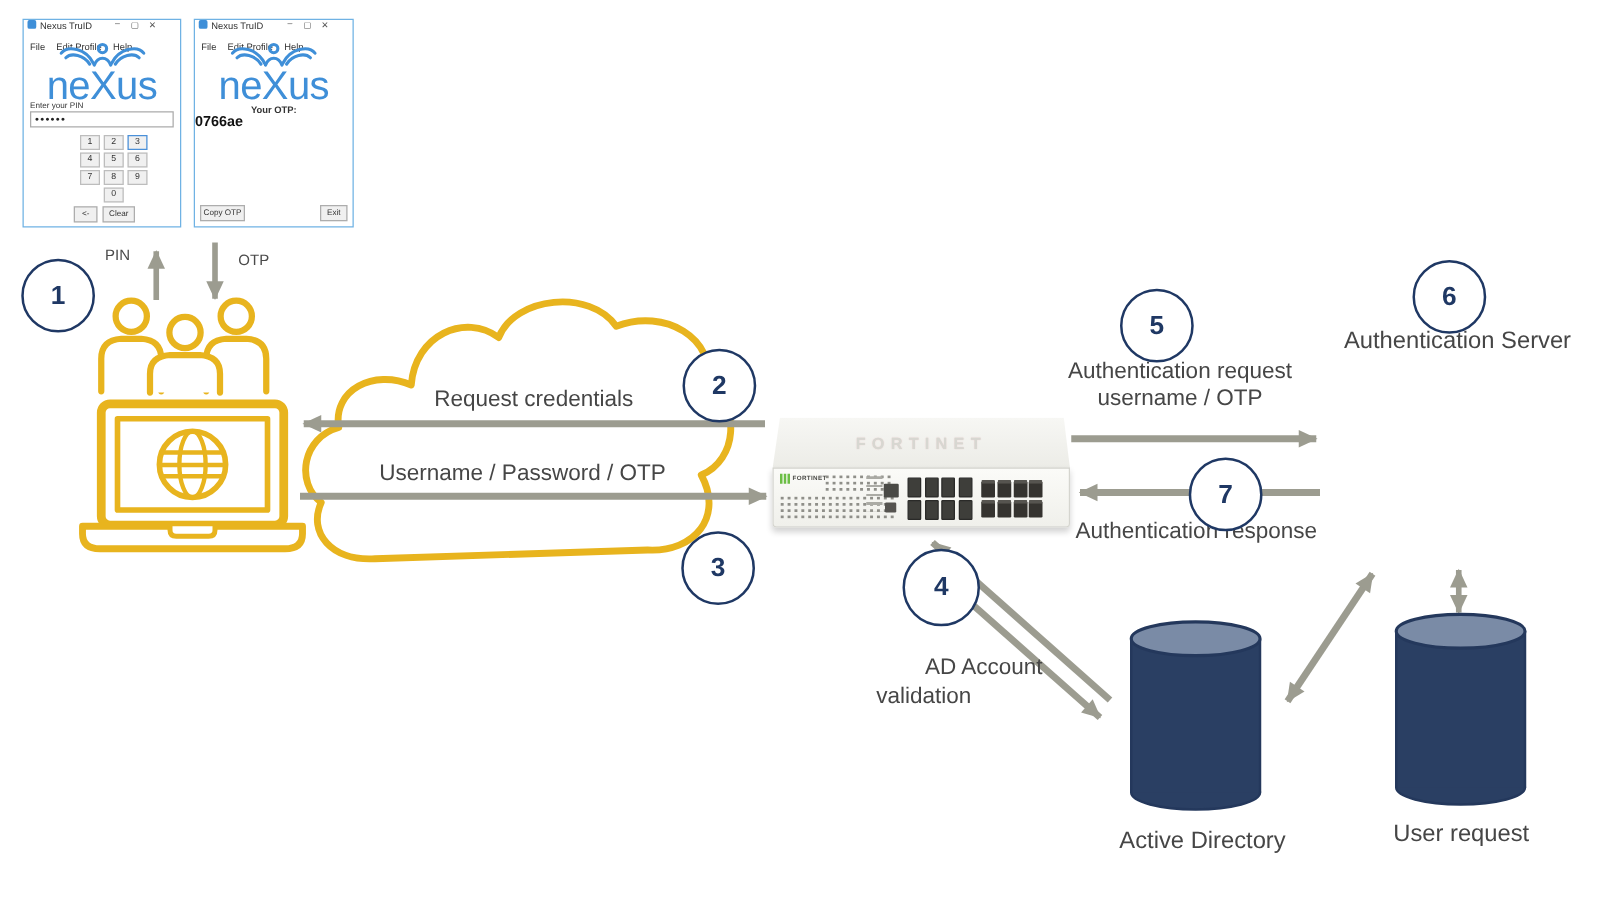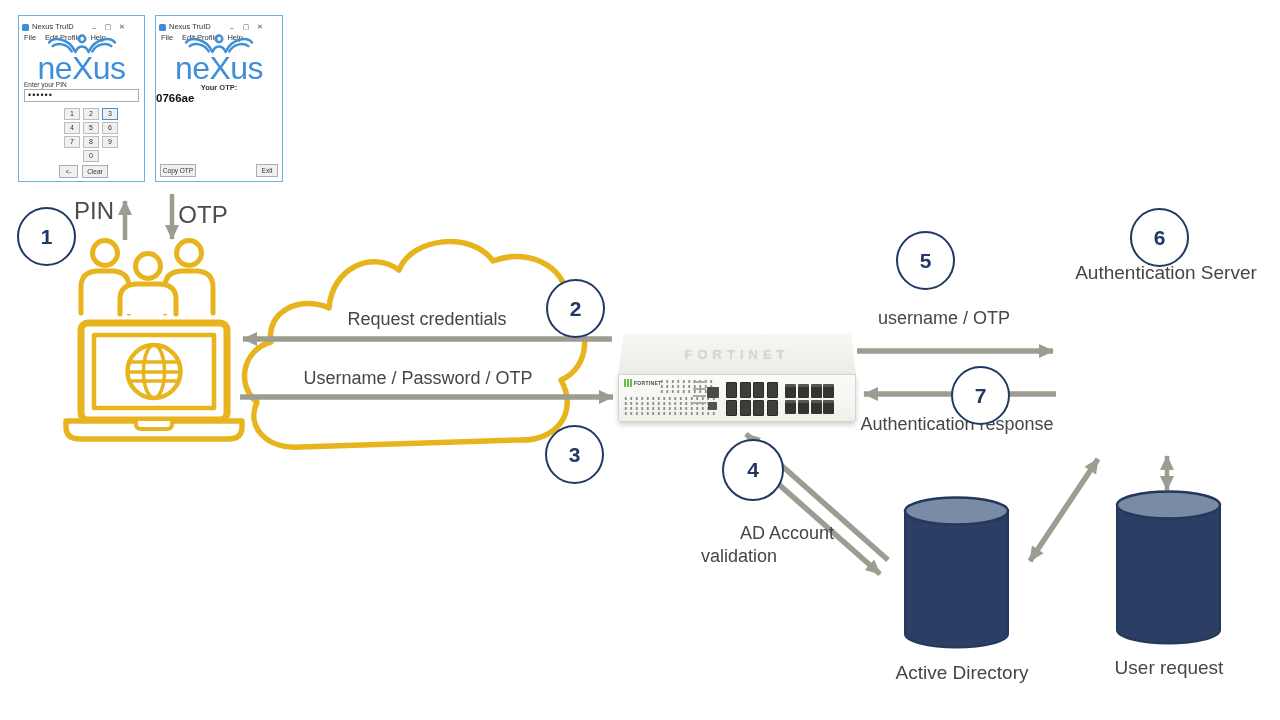--- a/index.html
+++ b/index.html
@@ -5,30 +5,30 @@
   html,body{margin:0;padding:0;background:#fff;}
   body{width:1280px;height:720px;position:relative;overflow:hidden;
        font-family:"Liberation Sans", sans-serif;color:#464646;}
   .stage{position:absolute;inset:0;}
   svg.layer{position:absolute;left:0;top:0;z-index:1;}
 
   
   .lbl{position:absolute;z-index:3;font-size:18px;color:#464646;white-space:nowrap;
        transform:translateX(-50%);}
   .lbl.big{font-size:19px;}
-  .lbl.flow-io{font-size:24px;color:#4a4a4a;}
+  .lbl.flow-io{font-size:12px;color:#4a4a4a;}
 
   
   .step{position:absolute;z-index:5;width:55px;height:55px;border:2.5px solid #1F3864;
         border-radius:50%;background:#fff;display:flex;align-items:center;justify-content:center;
         font-size:21px;font-weight:bold;color:#1F3864;}
 
   
   .win{position:absolute;z-index:4;background:#fff;border:1.5px solid #6FB2E4;box-sizing:border-box;}
-  .titlebar{position:absolute;left:0;top:0;right:12px;height:15px;display:flex;align-items:flex-end;
+  .titlebar{position:absolute;left:0;top:0;right:12px;height:15px;display:flex;align-items:flex-start;
             padding:0 3px;font-size:7.5px;color:#333;}
   .appicon{width:7px;height:7px;background:#3F8FD8;border-radius:1.5px;margin-right:3px;flex:0 0 auto;}
   .title{flex:1 1 auto;}
   .ctrl{width:14px;text-align:center;font-size:7px;color:#555;cursor:default;}
   .menubar{position:absolute;left:0;top:15px;right:0;height:13px;display:flex;gap:9px;
            padding:0 5px;font-size:7.5px;color:#333;align-items:center;}
   .wings{position:absolute;left:50%;transform:translateX(-50%);top:17px;}
   .wordmark{position:absolute;left:0;right:0;top:34px;text-align:center;font-size:32px;
             color:#3F8FD8;letter-spacing:-0.5px;}
   .pinlabel{position:absolute;left:5px;top:65px;font-size:6.5px;color:#333;}
@@ -225,20 +225,21 @@
   <div class="step" style="left:545px;top:425px;">3</div>
   <div class="step" style="left:722px;top:439px;width:58px;height:58px;">4</div>
   <div class="step" style="left:896px;top:231px;">5</div>
   <div class="step" style="left:1130px;top:208px;">6</div>
   <div class="step" style="left:951px;top:366px;">7</div>
 
   <div class="lbl flow-io" style="left:94px;top:197px;">PIN</div>
   <div class="lbl flow-io" style="left:203px;top:201px;text-align:right;">OTP</div>
   <div class="lbl" style="left:427px;top:309px;">Request credentials</div>
   <div class="lbl" style="left:418px;top:368px;">Username / Password / OTP</div>
+  <div class="lbl" style="left:944px;top:286px;">Authentication request</div>
   <div class="lbl" style="left:944px;top:308px;">username / OTP</div>
   <div class="lbl" style="left:957px;top:414px;">Authentication response</div>
   <div class="lbl big" style="left:1166px;top:262px;">Authentication Server</div>
   <div class="lbl" style="left:739px;top:523px;margin-left:48px;">AD Account</div>
   <div class="lbl" style="left:739px;top:546px;">validation</div>
   <div class="lbl big" style="left:962px;top:662px;">Active Directory</div>
   <div class="lbl big" style="left:1169px;top:657px;">User request</div>
 
 
   <div class="device">

